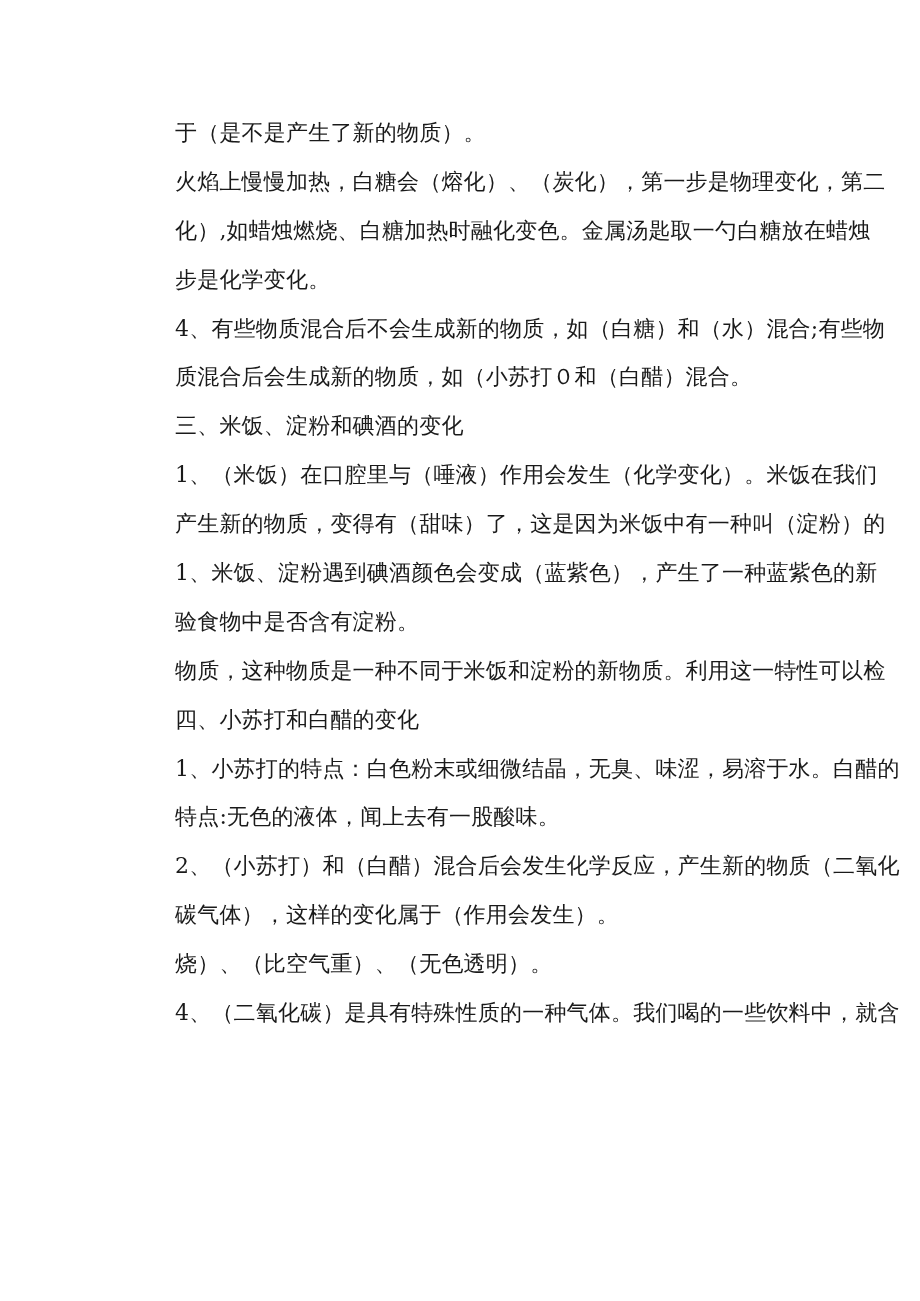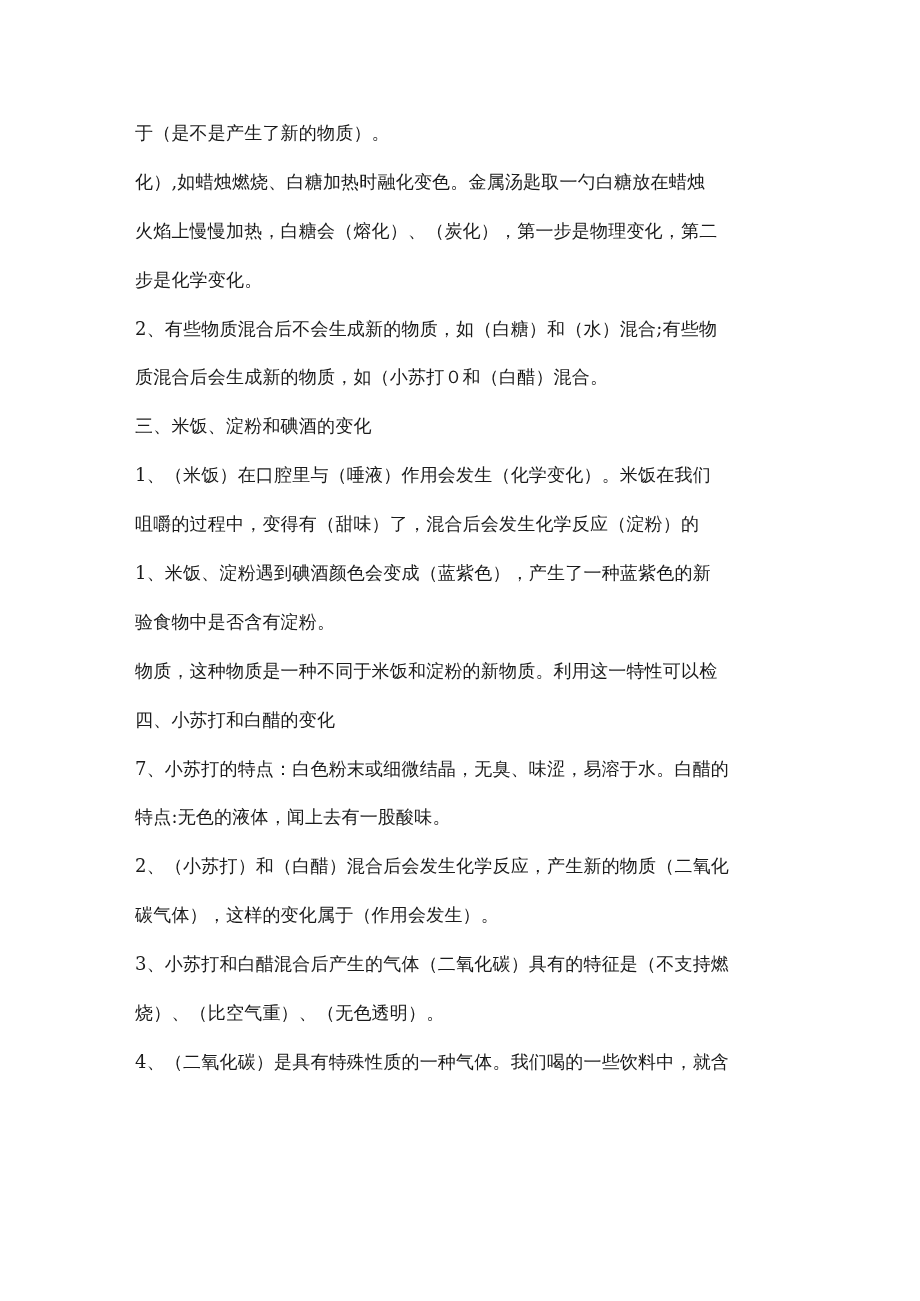--- a/index.html
+++ b/index.html
@@ -17,42 +17,42 @@
     }
     .page {
       position: absolute;
       left: 135px;
       top: 109px;
       width: 660px;
     }
     .line {
       height: 48.9px;
       line-height: 48.9px;
-      font-size: 18px;
+      font-size: 22px;
       white-space: nowrap;
       letter-spacing: 0.2px;
+      margin-left: 40px;
     }
   </style>
 </head>
 <body>
 
 <div class="page">
   <div class="line">于（是不是产生了新的物质）。</div>
+  <div class="line">火焰上慢慢加热，白糖会（熔化）、（炭化），第一步是物理变化，第二</div>
   <div class="line">化）,如蜡烛燃烧、白糖加热时融化变色。金属汤匙取一勺白糖放在蜡烛</div>
-  <div class="line">火焰上慢慢加热，白糖会（熔化）、（炭化），第一步是物理变化，第二</div>
   <div class="line">步是化学变化。</div>
-  <div class="line">2、有些物质混合后不会生成新的物质，如（白糖）和（水）混合;有些物</div>
+  <div class="line">4、有些物质混合后不会生成新的物质，如（白糖）和（水）混合;有些物</div>
   <div class="line">质混合后会生成新的物质，如（小苏打０和（白醋）混合。</div>
   <div class="line">三、米饭、淀粉和碘酒的变化</div>
   <div class="line">1、（米饭）在口腔里与（唾液）作用会发生（化学变化）。米饭在我们</div>
-  <div class="line">咀嚼的过程中，变得有（甜味）了，混合后会发生化学反应（淀粉）的</div>
+  <div class="line">产生新的物质，变得有（甜味）了，这是因为米饭中有一种叫（淀粉）的</div>
   <div class="line">1、米饭、淀粉遇到碘酒颜色会变成（蓝紫色），产生了一种蓝紫色的新</div>
   <div class="line">验食物中是否含有淀粉。</div>
   <div class="line">物质，这种物质是一种不同于米饭和淀粉的新物质。利用这一特性可以检</div>
   <div class="line">四、小苏打和白醋的变化</div>
-  <div class="line">7、小苏打的特点：白色粉末或细微结晶，无臭、味涩，易溶于水。白醋的</div>
+  <div class="line">1、小苏打的特点：白色粉末或细微结晶，无臭、味涩，易溶于水。白醋的</div>
   <div class="line">特点:无色的液体，闻上去有一股酸味。</div>
   <div class="line">2、（小苏打）和（白醋）混合后会发生化学反应，产生新的物质（二氧化</div>
   <div class="line">碳气体），这样的变化属于（作用会发生）。</div>
-  <div class="line">3、小苏打和白醋混合后产生的气体（二氧化碳）具有的特征是（不支持燃</div>
   <div class="line">烧）、（比空气重）、（无色透明）。</div>
   <div class="line">4、（二氧化碳）是具有特殊性质的一种气体。我们喝的一些饮料中，就含</div>
 </div>
 
 </body></html>

